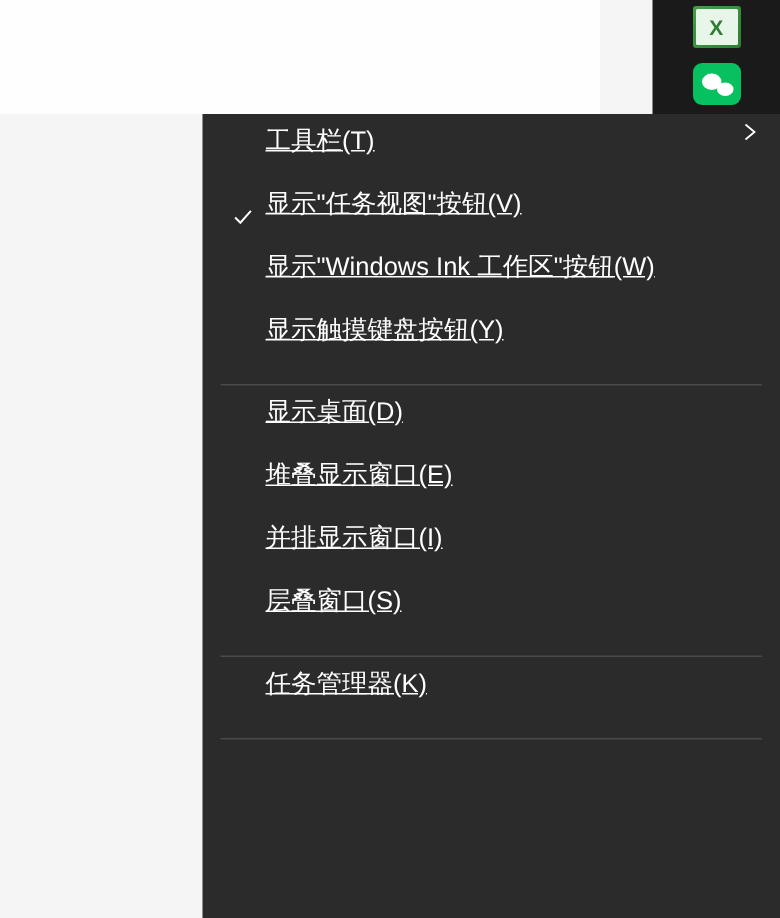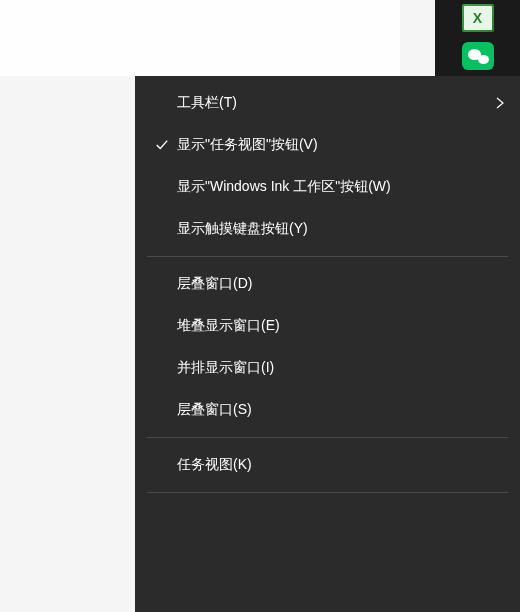--- a/index.html
+++ b/index.html
@@ -104,26 +104,26 @@
       top: 76px;
       left: 135px;
       right: 0;
       bottom: 0;
       background: #2b2b2b;
       color: #ffffff;
       padding-top: 6px;
     }
     .menu-item {
       display: flex;
-      align-items: center;
       height: 42px;
       padding: 0 14px 0 12px;
       cursor: default;
-      font-size: 14px;
-      position: relative;
+      font-size: 17px;
+      position: relative;
+      text-decoration: underline;
     }
     .check-col {
       width: 30px;
       display: flex;
       align-items: center;
       justify-content: center;
       flex-shrink: 0;
     }
     .check-mark {
       width: 14px;
@@ -181,33 +181,33 @@
       <span class="check-col"></span>
       <span class="menu-label">显示"Windows Ink 工作区"按钮(W)</span>
     </div>
     <div class="menu-item">
       <span class="check-col"></span>
       <span class="menu-label">显示触摸键盘按钮(Y)</span>
     </div>
     <div class="separator"></div>
     <div class="menu-item">
       <span class="check-col"></span>
-      <span class="menu-label">层叠窗口(D)</span>
+      <span class="menu-label">显示桌面(D)</span>
     </div>
     <div class="menu-item">
       <span class="check-col"></span>
       <span class="menu-label">堆叠显示窗口(E)</span>
     </div>
     <div class="menu-item">
       <span class="check-col"></span>
       <span class="menu-label">并排显示窗口(I)</span>
     </div>
     <div class="menu-item">
       <span class="check-col"></span>
       <span class="menu-label">层叠窗口(S)</span>
     </div>
     <div class="separator"></div>
     <div class="menu-item">
       <span class="check-col"></span>
-      <span class="menu-label">任务视图(K)</span>
+      <span class="menu-label">任务管理器(K)</span>
     </div>
     <div class="separator"></div>
   </div>
 
 </body></html>

